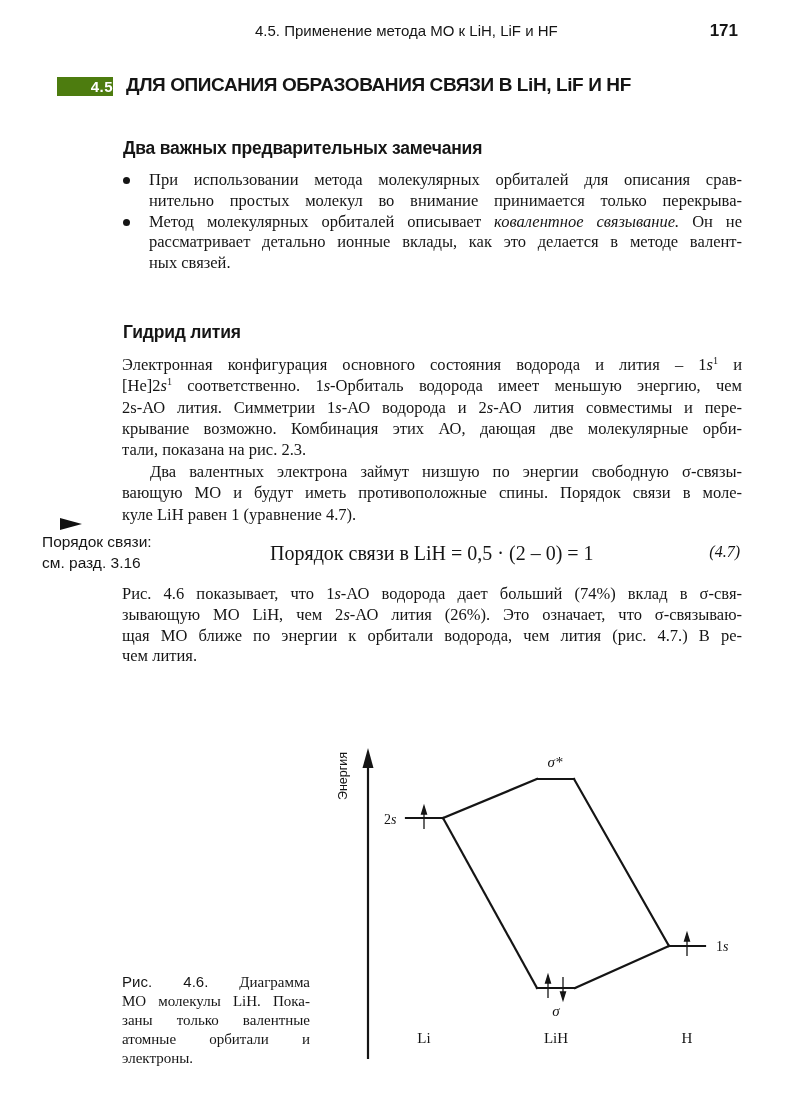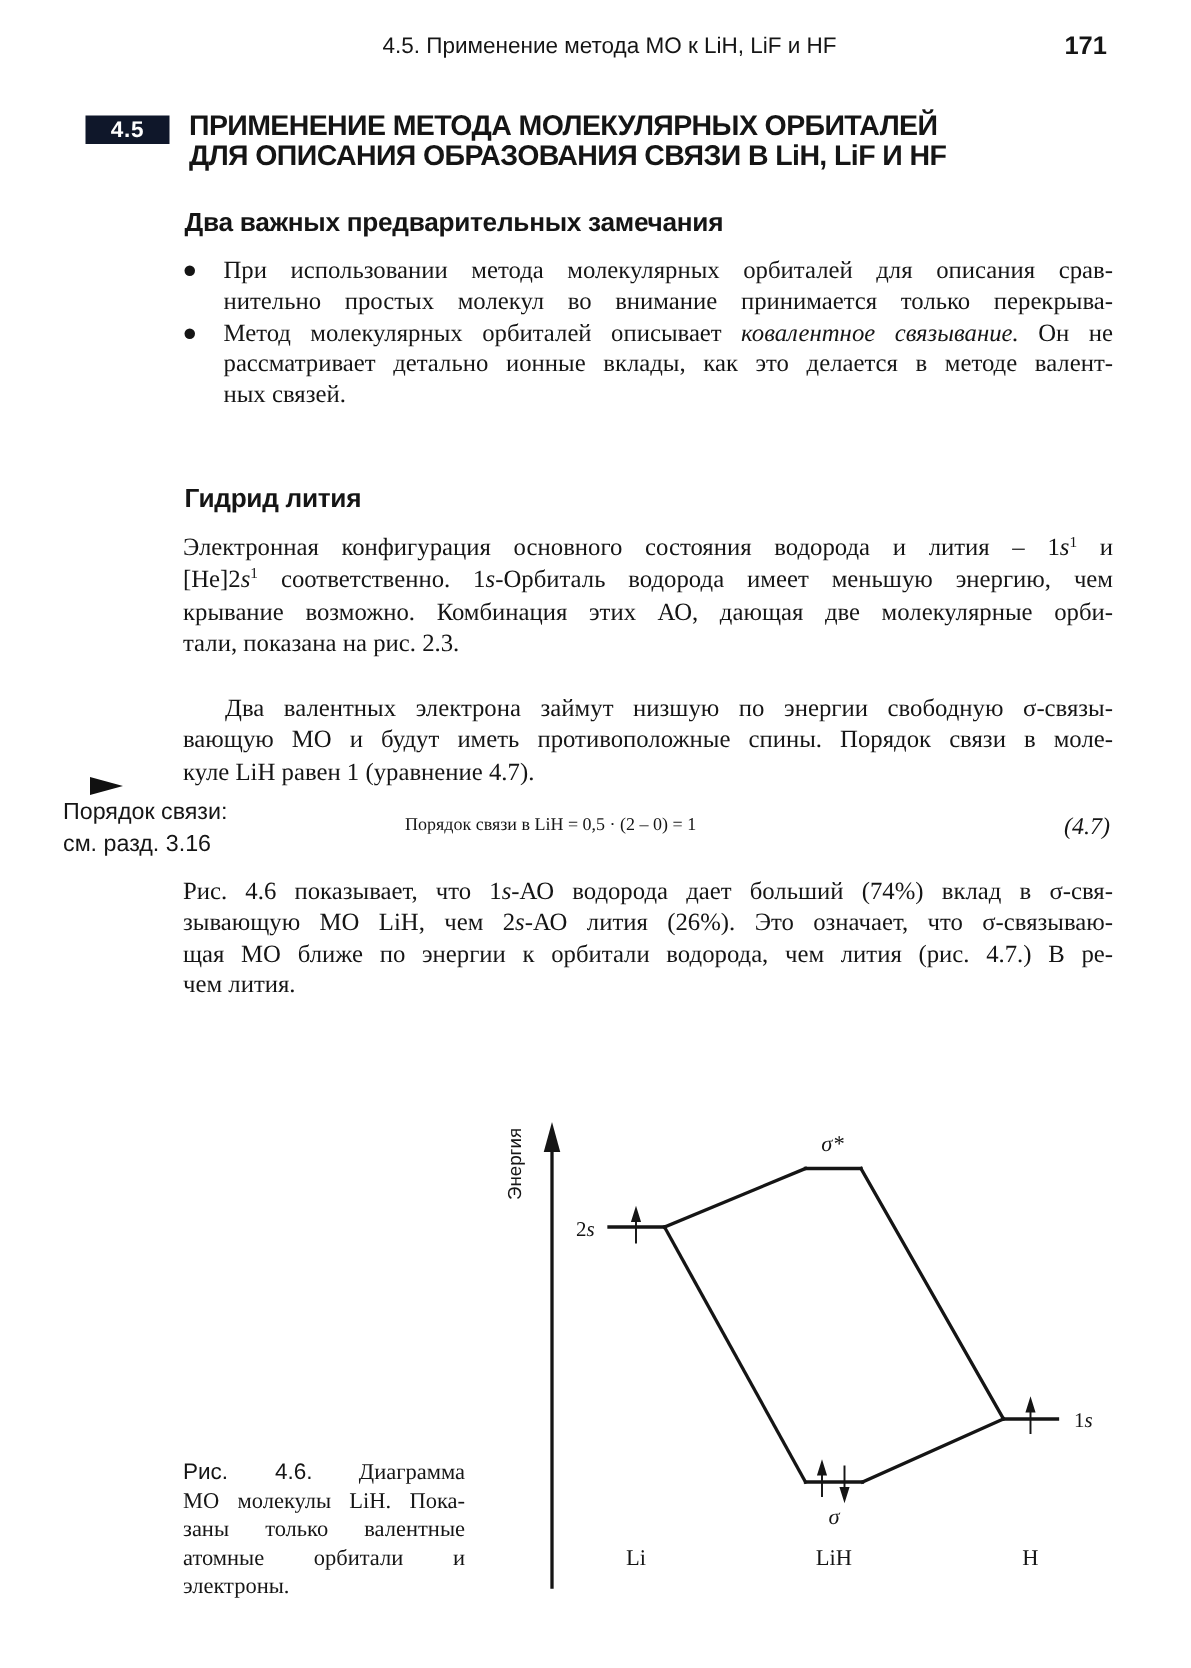--- a/index.html
+++ b/index.html
@@ -6,22 +6,22 @@
   body { width: 794px; height: 1112px; position: relative; overflow: hidden; color: #151515; }
   .abs { position: absolute; }
   .sans { font-family: "Liberation Sans", "DejaVu Sans", sans-serif; }
   .serif { font-family: "Liberation Serif", "DejaVu Serif", serif; }
 
   
   #running-title { left: 255px; top: 22px; font-size: 15px; white-space: nowrap; }
   #page-number { left: 690px; width: 48px; top: 21px; font-size: 17px; font-weight: bold; text-align: right; }
 
   
-  #section-box { left: 57px; top: 77px; width: 56px; height: 19px; background: #0f172a; color: #fff;
-                 font-size: 15px; font-weight: bold; line-height: 19px; text-align: center; letter-spacing: 0.5px; }
+  #section-box { left: 57px; top: 77px; width: 56px; height: 19px; background: #4d7c0f; color: #fff;
+                 font-size: 15px; font-weight: bold; line-height: 19px; text-align: right; letter-spacing: 0.5px; }
   #section-title { left: 126px; top: 75px; font-size: 19px; font-weight: bold; line-height: 19.5px;
                    letter-spacing: -0.4px; white-space: nowrap; }
 
   h2.sub { margin: 0; font-size: 17.5px; font-weight: bold; white-space: nowrap; letter-spacing: -0.2px; }
   #remarks-heading { left: 123px; top: 138px; }
   #lih-heading { left: 123px; top: 322px; }
 
   
   .block { font-size: 16.5px; line-height: 21.3px; }
   .ln { text-align: justify; text-align-last: justify; white-space: normal; }
@@ -38,38 +38,37 @@
   #para2 { left: 122px; top: 461px; width: 620px; }
   #para2 .ln.first { padding-left: 28px; }
   #para3 { left: 122px; top: 584px; width: 620px; line-height: 20.8px; }
 
   
   #note-arrow { left: 60px; top: 518px; width: 0; height: 0; border-top: 6px solid transparent;
                 border-bottom: 6px solid transparent; border-left: 22px solid #111; }
   #margin-note { left: 42px; top: 532px; font-size: 15.5px; line-height: 20.5px; white-space: nowrap; }
 
   
-  #equation { left: 270px; top: 542px; font-size: 12px; white-space: nowrap; }
+  #equation { left: 270px; top: 542px; font-size: 20px; white-space: nowrap; }
   #equation-number { left: 690px; width: 50px; top: 543px; font-size: 16px; text-align: right; font-style: italic; }
 
   
   #caption { left: 122px; top: 972px; width: 188px; font-size: 15px; line-height: 19px; }
   #caption b { font-family: "Liberation Sans", "DejaVu Sans", sans-serif; font-weight: normal; }
 
   #diagram { left: 320px; top: 740px; }
 </style>
 </head>
 <body>
 
 <div id="running-title" class="abs sans">4.5. Применение метода МО к LiH, LiF и HF</div>
 <div id="page-number" class="abs sans">171</div>
 
 <div id="section-box" class="abs sans">4.5</div>
 <div id="section-title" class="abs sans">
-  <div>ПРИМЕНЕНИЕ МЕТОДА МОЛЕКУЛЯРНЫХ ОРБИТАЛЕЙ</div>
   <div>ДЛЯ ОПИСАНИЯ ОБРАЗОВАНИЯ СВЯЗИ В LiH, LiF И HF</div>
 </div>
 
 <h2 id="remarks-heading" class="abs sans sub">Два важных предварительных замечания</h2>
 
 <div id="bullets" class="abs serif block">
   <div class="bullet">
     <span class="bullet-dot"></span>
     <div class="ln">При использовании метода молекулярных орбиталей для описания срав-</div>
     <div class="ln">нительно простых молекул во внимание принимается только перекрыва-</div>
@@ -80,20 +79,21 @@
     <div class="ln">рассматривает детально ионные вклады, как это делается в методе валент-</div>
     <div class="ln last">ных связей.</div>
   </div>
 </div>
 
 <h2 id="lih-heading" class="abs sans sub">Гидрид лития</h2>
 
 <div id="para1" class="abs serif block">
   <div class="ln">Электронная конфигурация основного состояния водорода и лития – 1<i>s</i><sup>1</sup> и</div>
   <div class="ln">[He]2<i>s</i><sup>1</sup> соответственно. 1<i>s</i>-Орбиталь водорода имеет меньшую энергию, чем</div>
+  <div class="ln">2s-АО лития. Симметрии 1<i>s</i>-АО водорода и 2<i>s</i>-АО лития совместимы и пере-</div>
   <div class="ln">крывание возможно. Комбинация этих АО, дающая две молекулярные орби-</div>
   <div class="ln last">тали, показана на рис. 2.3.</div>
 </div>
 
 <div id="para2" class="abs serif block">
   <div class="ln first">Два валентных электрона займут низшую по энергии свободную σ-связы-</div>
   <div class="ln">вающую МО и будут иметь противоположные спины. Порядок связи в моле-</div>
   <div class="ln last">куле LiH равен 1 (уравнение 4.7).</div>
 </div>
 

